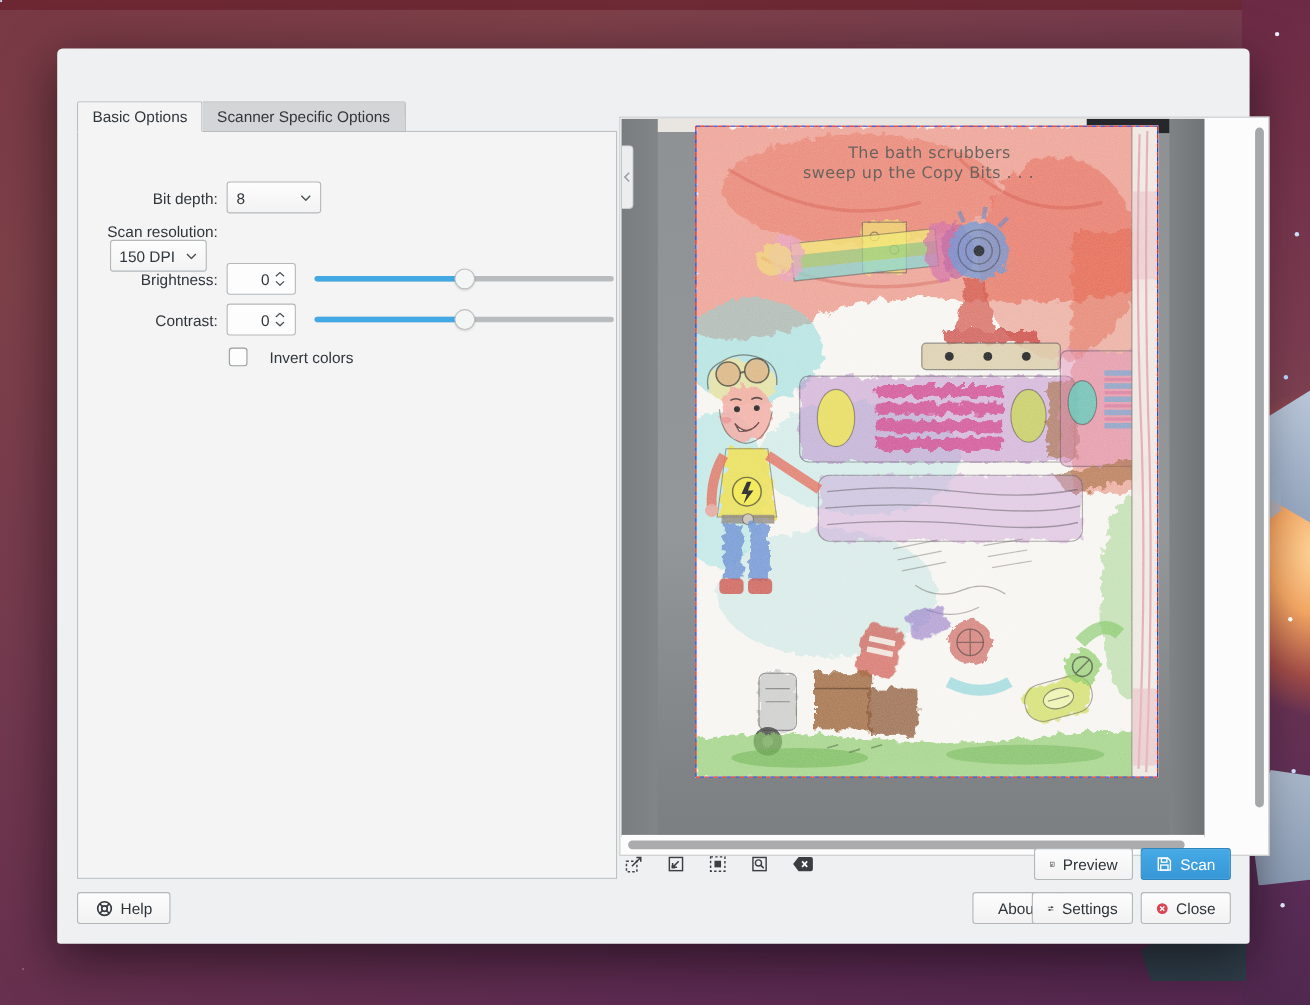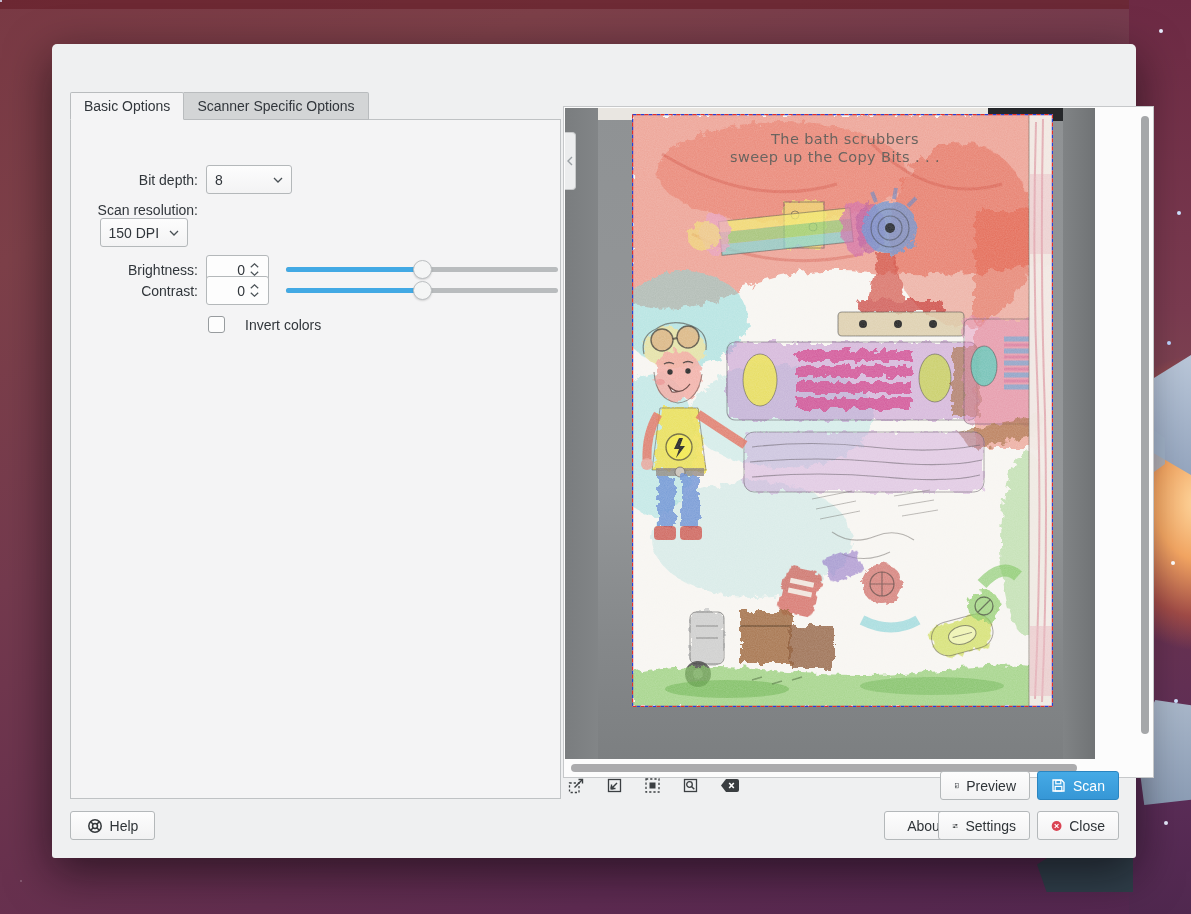--- a/index.html
+++ b/index.html
@@ -149,21 +149,21 @@
       <div class="combo" style="width:88px;">
         <span>150 DPI</span>
         <span class="chev">
           <svg width="10" height="6" viewBox="0 0 10 6">
               <path d="M1 1 L5 5 L9 1" stroke="#4a5156" stroke-width="1.3" fill="none"></path>
             </svg>
         </span>
       </div>
     </div>
 
-    <div class="frow" style="top:135px;">
+    <div class="frow" style="top:119px;">
       <span class="flabel">Brightness:</span>
       <div class="spin">
         <input value="0" style="">
         <span class="spin-arrows">
           <svg width="9" height="5" viewBox="0 0 9 5">
               <path d="M0.8 4.2 L4.5 0.8 L8.2 4.2" stroke="#4a5156" stroke-width="1.2" fill="none"></path>
             </svg>
           <svg width="9" height="5" viewBox="0 0 9 5">
               <path d="M0.8 0.8 L4.5 4.2 L8.2 0.8" stroke="#4a5156" stroke-width="1.2" fill="none"></path>
             </svg>

